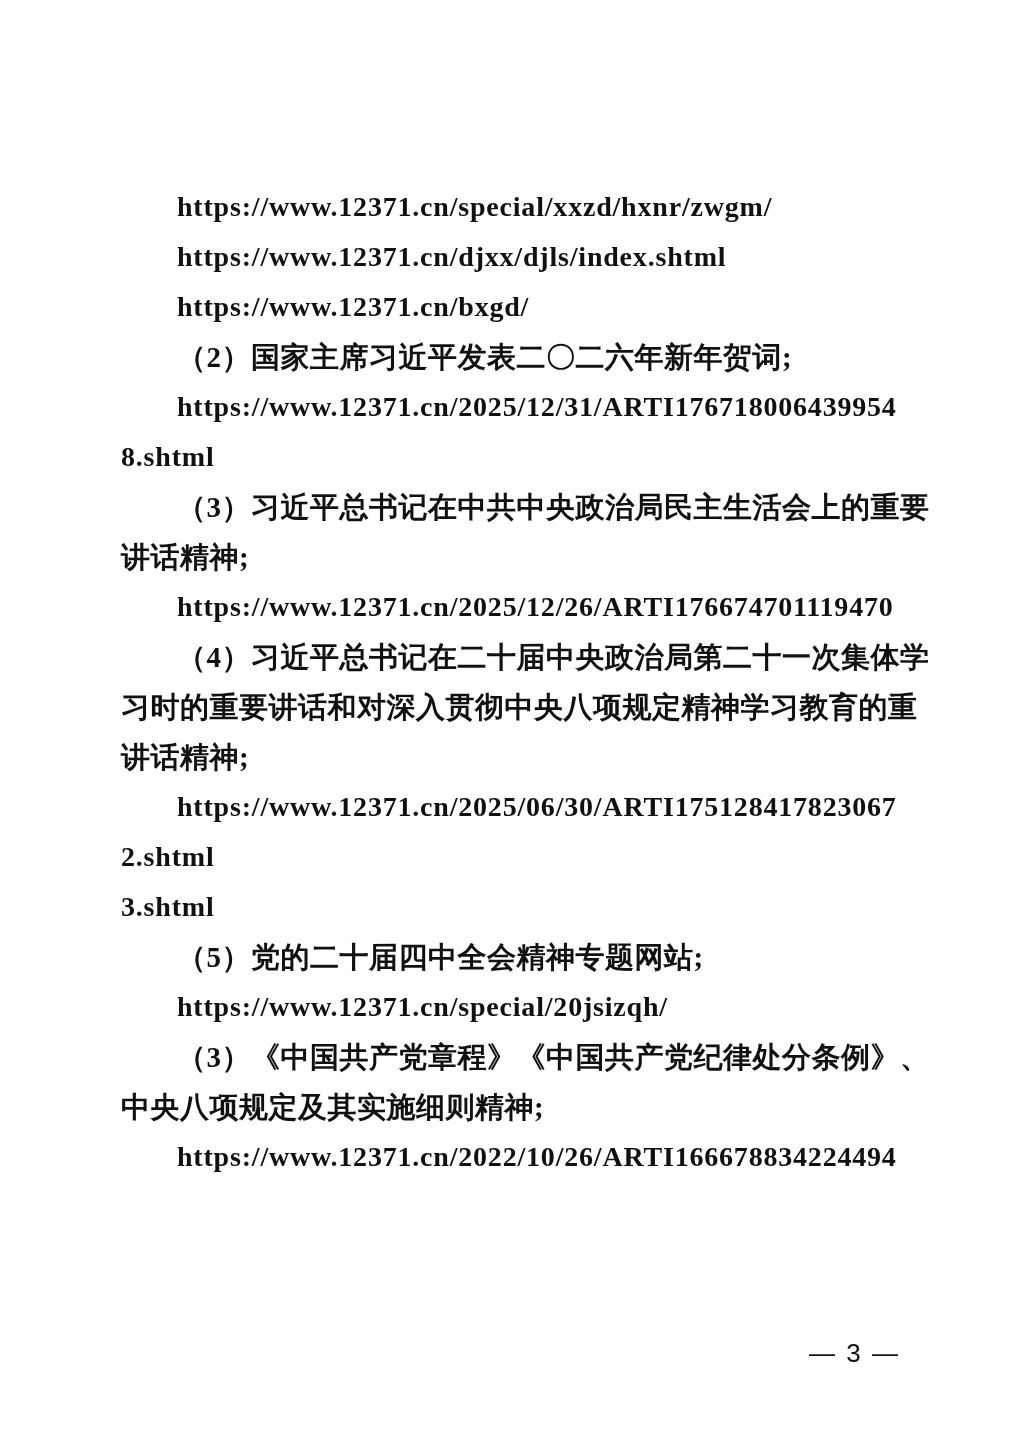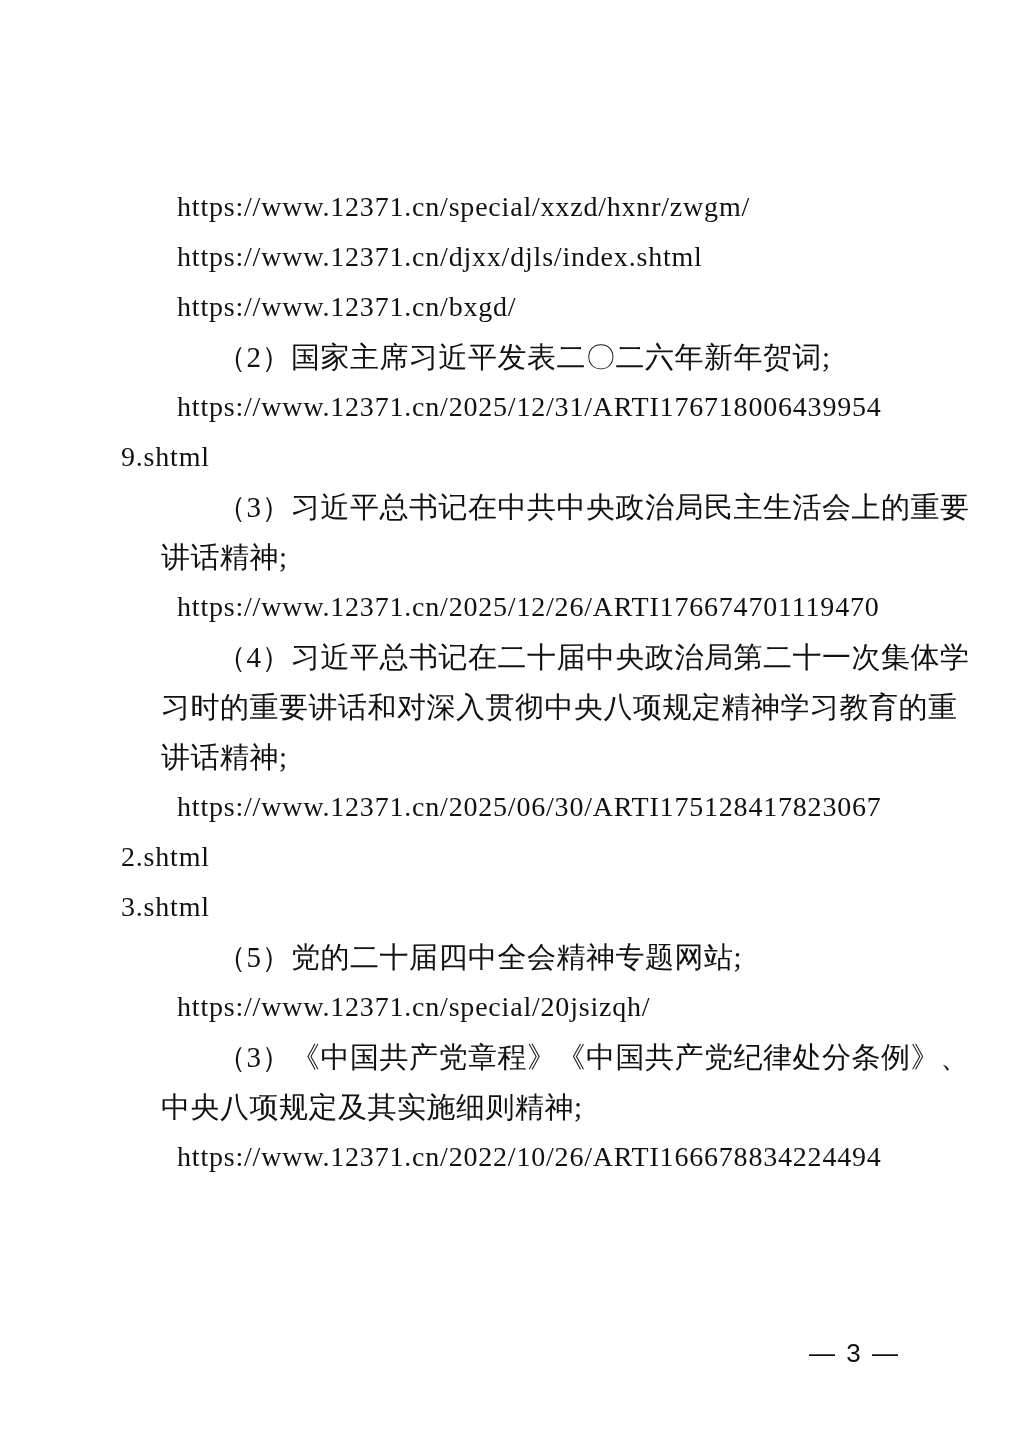--- a/index.html
+++ b/index.html
@@ -15,38 +15,38 @@
     background: #ffffff;
     color: #111111;
     font-family: "Liberation Serif", "DejaVu Serif", serif;
     overflow: hidden;
   }
   .content {
     position: absolute;
     top: 182px;
     left: 121px;
     width: 775px;
+    font-weight: bold;
   }
   .line {
     height: 50px;
     line-height: 50px;
     font-size: 29px;
     white-space: nowrap;
     overflow: visible;
   }
   .line.indent {
     padding-left: 56px;
   }
   .line.url {
     font-size: 28px;
     letter-spacing: 0.8px;
   }
   .line.cn {
     letter-spacing: 0.5px;
-    margin-left: 40px;
   }
   .footer {
     position: absolute;
     top: 1338px;
     right: 124px;
     font-size: 26px;
     letter-spacing: 2px;
     font-family: "Liberation Sans", "DejaVu Sans", sans-serif;
     color: #111111;
   }
@@ -54,21 +54,21 @@
 </head>
 <body>
 
 <div class="page">
   <div class="content">
     <div class="line url indent">https://www.12371.cn/special/xxzd/hxnr/zwgm/</div>
     <div class="line url indent">https://www.12371.cn/djxx/djls/index.shtml</div>
     <div class="line url indent">https://www.12371.cn/bxgd/</div>
     <div class="line cn indent">（2）国家主席习近平发表二〇二六年新年贺词;</div>
     <div class="line url indent">https://www.12371.cn/2025/12/31/ARTI176718006439954</div>
-    <div class="line url">9.shtml</div>
+    <div class="line url">8.shtml</div>
     <div class="line cn indent">（3）习近平总书记在中共中央政治局民主生活会上的重要</div>
     <div class="line cn">讲话精神;</div>
     <div class="line url indent">https://www.12371.cn/2025/12/26/ARTI176674701119470</div>
     <div class="line cn indent">（4）习近平总书记在二十届中央政治局第二十一次集体学</div>
     <div class="line cn">习时的重要讲话和对深入贯彻中央八项规定精神学习教育的重</div>
     <div class="line cn">讲话精神;</div>
     <div class="line url indent">https://www.12371.cn/2025/06/30/ARTI175128417823067</div>
     <div class="line url">2.shtml</div>
     <div class="line url">3.shtml</div>
     <div class="line cn indent">（5）党的二十届四中全会精神专题网站;</div>

